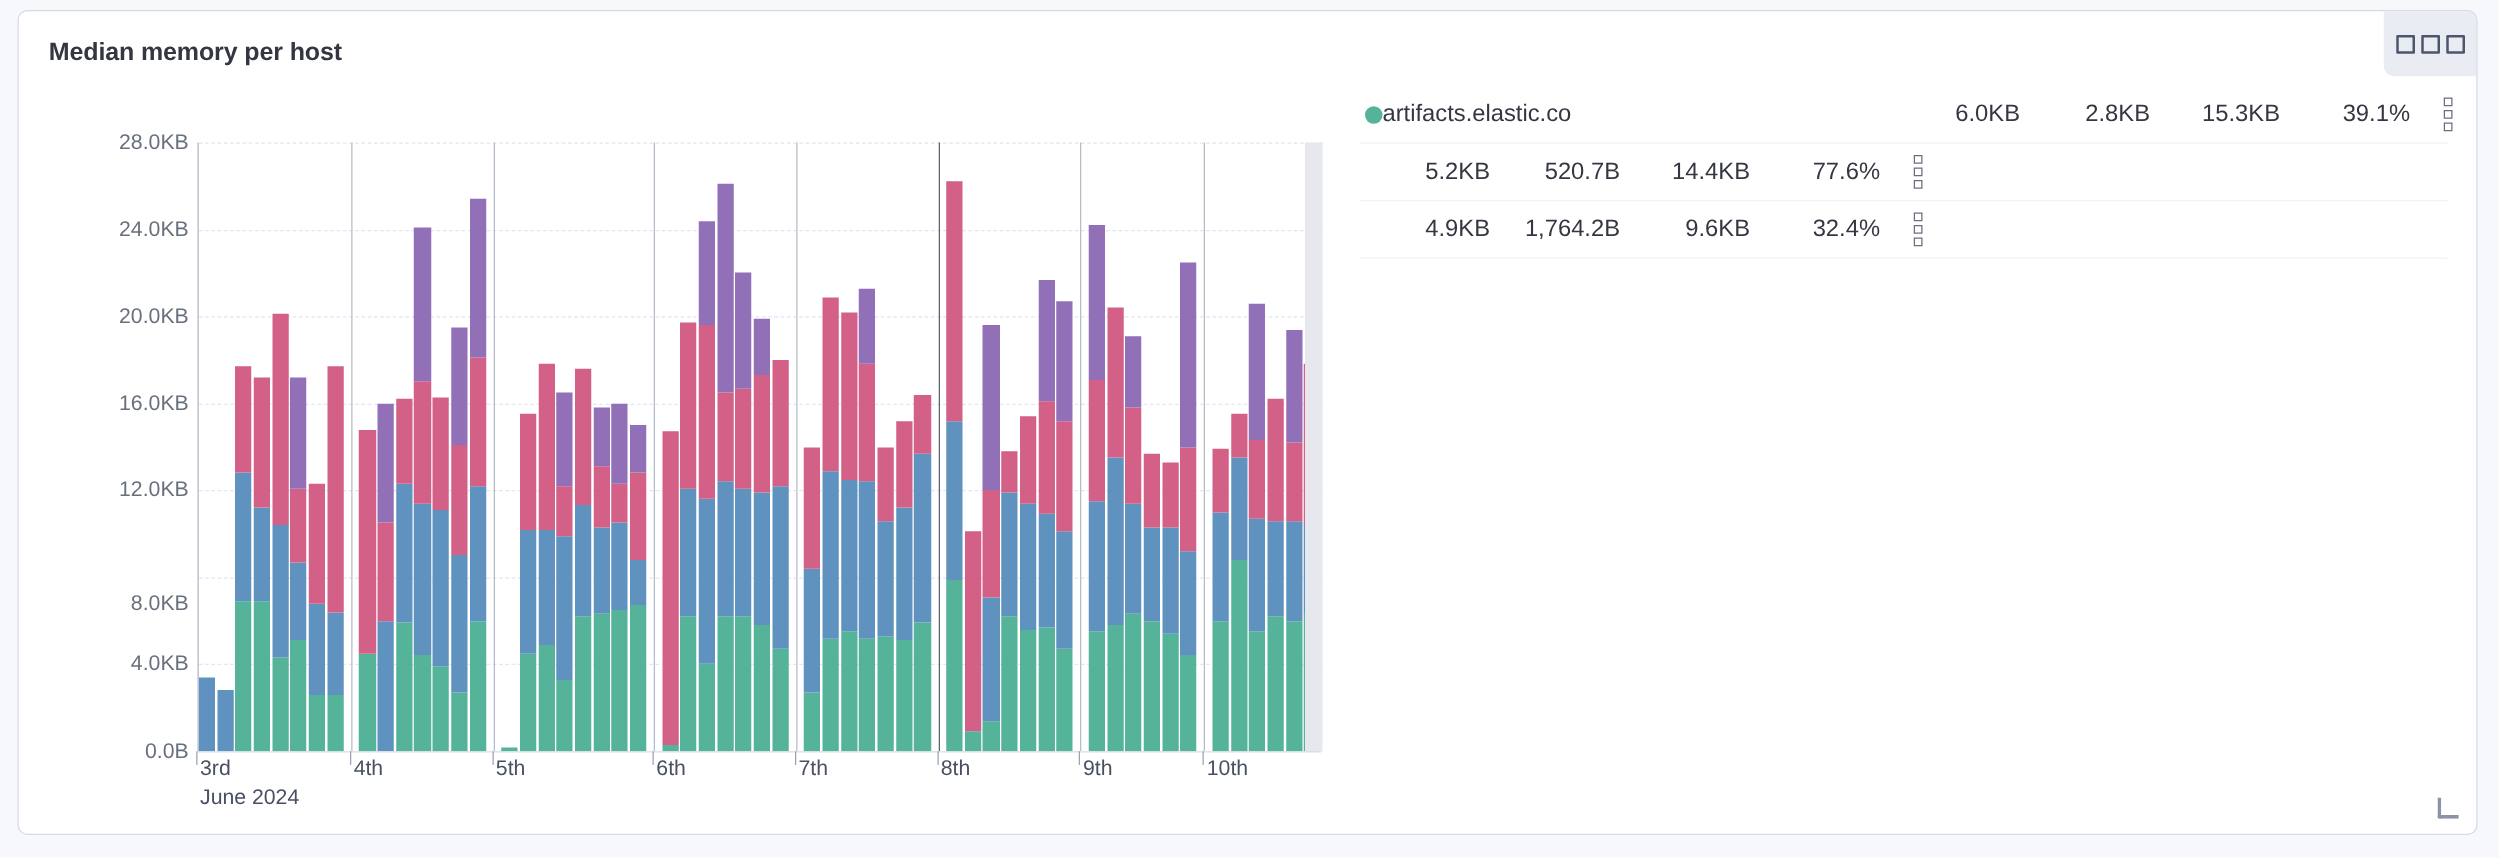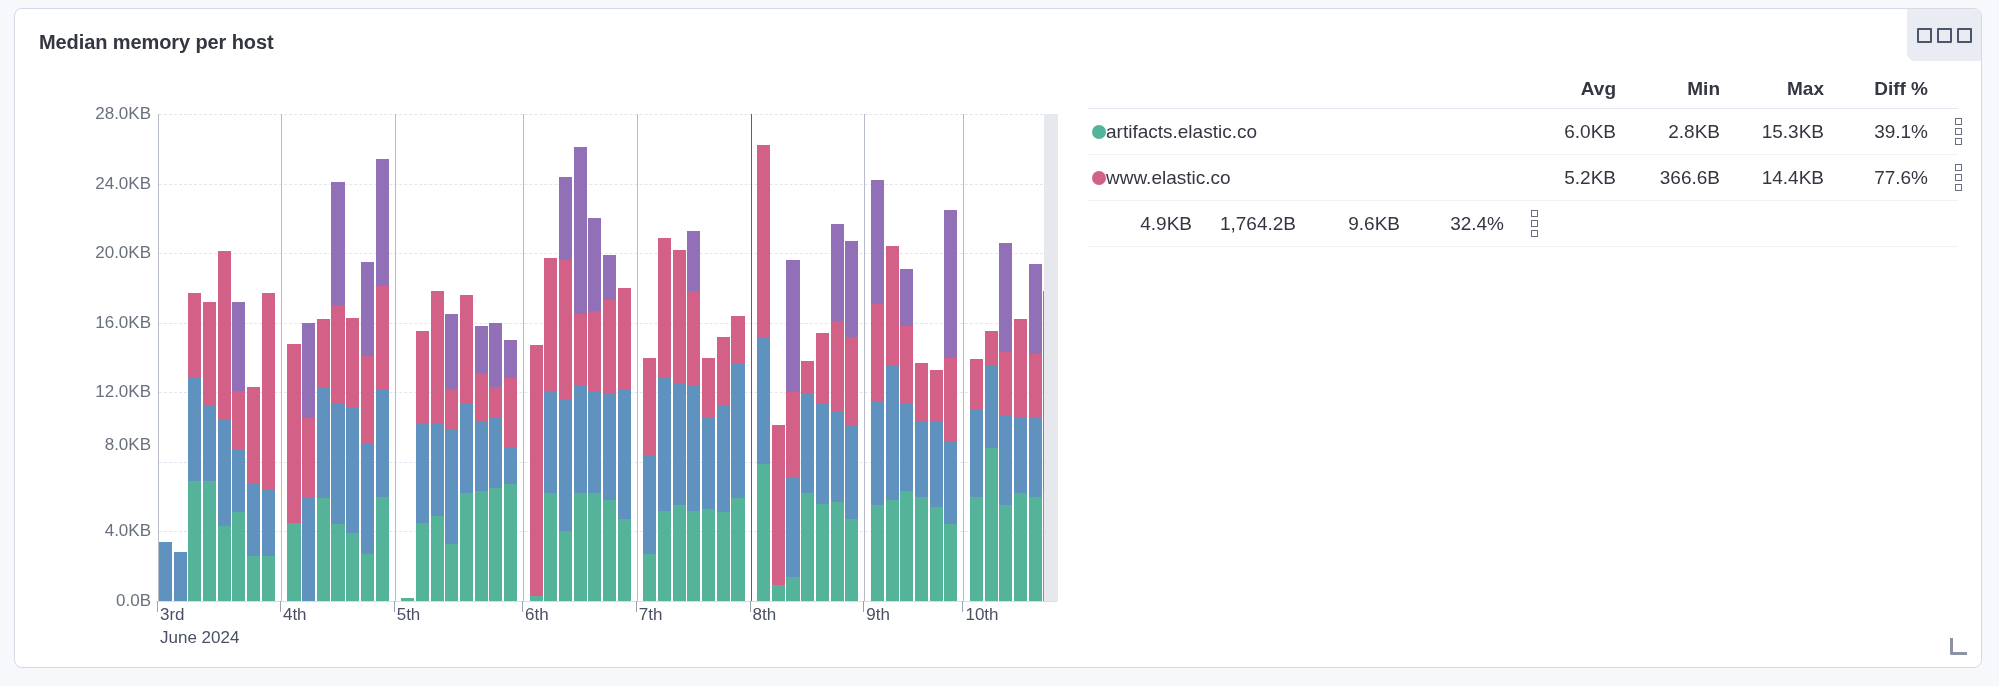--- a/index.html
+++ b/index.html
@@ -143,21 +143,21 @@
     </span>
   </button>
 
   <div class="chart-wrap">
     <div class="ylabels">
         <div class="ylabel" style="top: 53px;">28.0KB</div>
         <div class="ylabel" style="top: 122.571px;">24.0KB</div>
         <div class="ylabel" style="top: 192.143px;">20.0KB</div>
         <div class="ylabel" style="top: 261.714px;">16.0KB</div>
         <div class="ylabel" style="top: 331.286px;">12.0KB</div>
-        <div class="ylabel" style="top: 384px;">8.0KB</div>
+        <div class="ylabel" style="top: 422px;">8.0KB</div>
         <div class="ylabel" style="top: 470.429px;">4.0KB</div>
         <div class="ylabel" style="top: 540px;">0.0B</div>
       </div>
     <div class="plot">
         <div class="gridline" style="top: 417.429px;"></div>
         <div class="gridline" style="top: 347.857px;"></div>
         <div class="gridline" style="top: 278.286px;"></div>
         <div class="gridline" style="top: 208.714px;"></div>
         <div class="gridline" style="top: 139.143px;"></div>
         <div class="gridline" style="top: 69.5714px;"></div>
@@ -498,53 +498,41 @@
           <span class="tlabel">9th</span>
         </div>
         <div class="xtick" style="left: 804.429px;">
           <span class="tickmark"></span>
           <span class="tlabel">10th</span>
         </div>
       </div>
   </div>
 
   <div class="legend">
-    <div class="lg-row lg-head">
-      <div class="lg-name"></div>
-      <div class="lg-num">Avg</div>
-      <div class="lg-num">Min</div>
-      <div class="lg-num">Max</div>
-      <div class="lg-num">Diff %</div>
-      <div class="lg-act"></div>
-    </div>
     <div id="legend-body">
         <div class="lg-row">
           <div class="lg-name">
             <span class="dot" style="background: rgb(84, 179, 153);"></span>
             <span>artifacts.elastic.co</span>
           </div>
           <div class="lg-num">6.0KB</div>
           <div class="lg-num">2.8KB</div>
           <div class="lg-num">15.3KB</div>
           <div class="lg-num">39.1%</div>
           <div class="lg-act">
             <span class="vdots">
               <i></i>
               <i></i>
               <i></i>
             </span>
           </div>
         </div>
         <div class="lg-row">
-          <div class="lg-name">
-            <span class="dot" style="background: rgb(211, 96, 134);"></span>
-            <span>www.elastic.co</span>
-          </div>
           <div class="lg-num">5.2KB</div>
-          <div class="lg-num">366.6B</div>
+          <div class="lg-num">520.7B</div>
           <div class="lg-num">14.4KB</div>
           <div class="lg-num">77.6%</div>
           <div class="lg-act">
             <span class="vdots">
               <i></i>
               <i></i>
               <i></i>
             </span>
           </div>
         </div>

